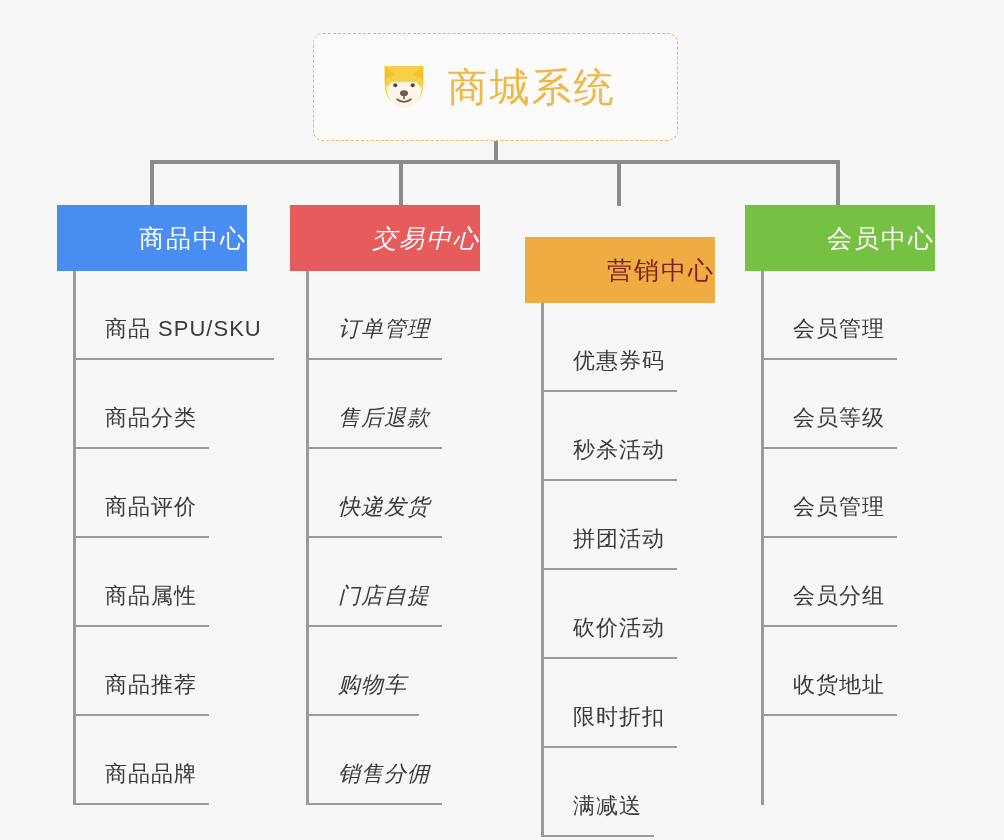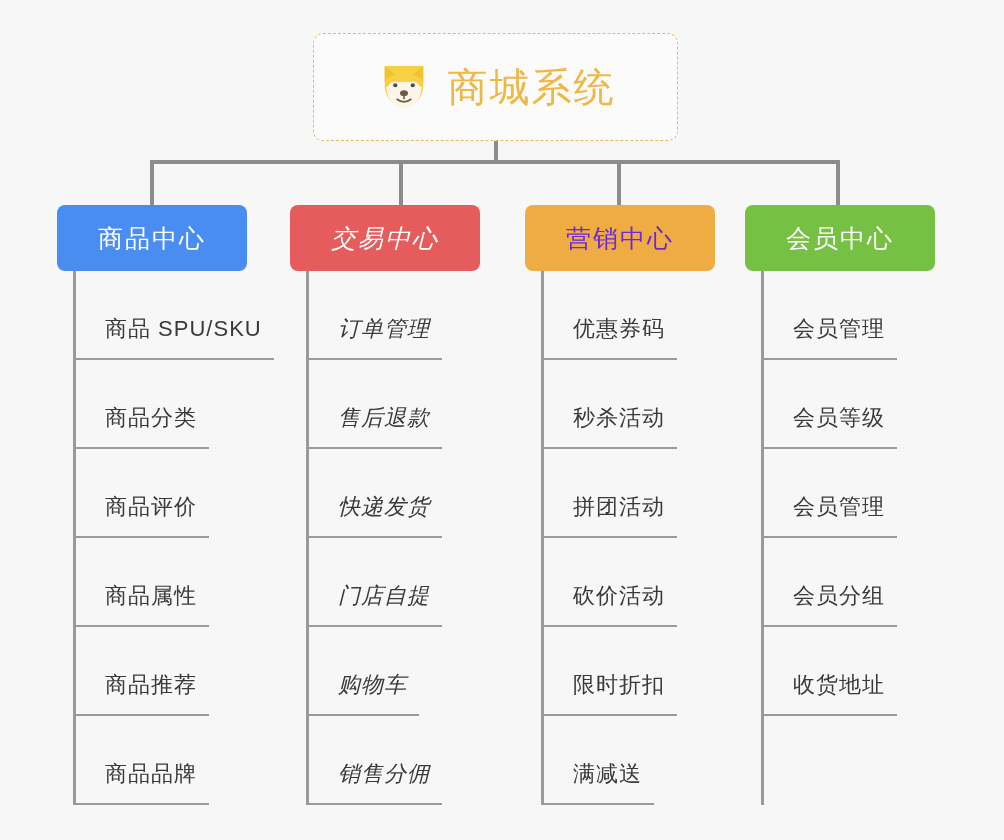--- a/index.html
+++ b/index.html
@@ -35,22 +35,22 @@
 
   
   .conn{position:absolute;background:#8c8c8c;}
   .conn-stub{left:494px;top:141px;width:4px;height:21px;}
   .conn-bus{left:150px;top:160px;width:690px;height:4px;}
   .conn-drop{top:160px;width:4px;height:46px;}
 
   
   .column{position:absolute;top:205px;width:190px;}
   .col-header{
-    height:66px;border-radius:8px;
-    display:flex;align-items:center;justify-content:center;
+    height:66px;border-radius:0;
+    display:flex;align-items:center;justify-content:flex-end;
     color:#ffffff;font-size:25px;letter-spacing:2px;
     box-sizing:border-box;
   }
   .leaves{position:relative;margin-top:0;}
   .spine{
     position:absolute;left:16px;top:0;width:3px;
     background:#9a9a9a;
   }
   .leaf{
     position:relative;
@@ -166,21 +166,21 @@
           <span class="leaf-rule" style="width: 113px;"></span>
         </div>
       <div class="leaf">
           <span class="leaf-label">销售分佣</span>
           <span class="leaf-rule" style="width: 136px;"></span>
         </div>
     </div>
   </div>
 
   <div class="column" style="left:525px;">
-    <div class="col-header" style="background: rgb(238, 172, 67); color: #6d28d9;">
+    <div class="col-header" style="background: rgb(238, 172, 67); color: #7f1d1d; margin-top: 32px;">
       <span>营销中心</span>
     </div>
     <div class="leaves">
       <div class="spine" style="height: 534px;"></div>
       <div class="leaf">
           <span class="leaf-label">优惠券码</span>
           <span class="leaf-rule" style="width: 136px;"></span>
         </div>
       <div class="leaf">
           <span class="leaf-label">秒杀活动</span>

